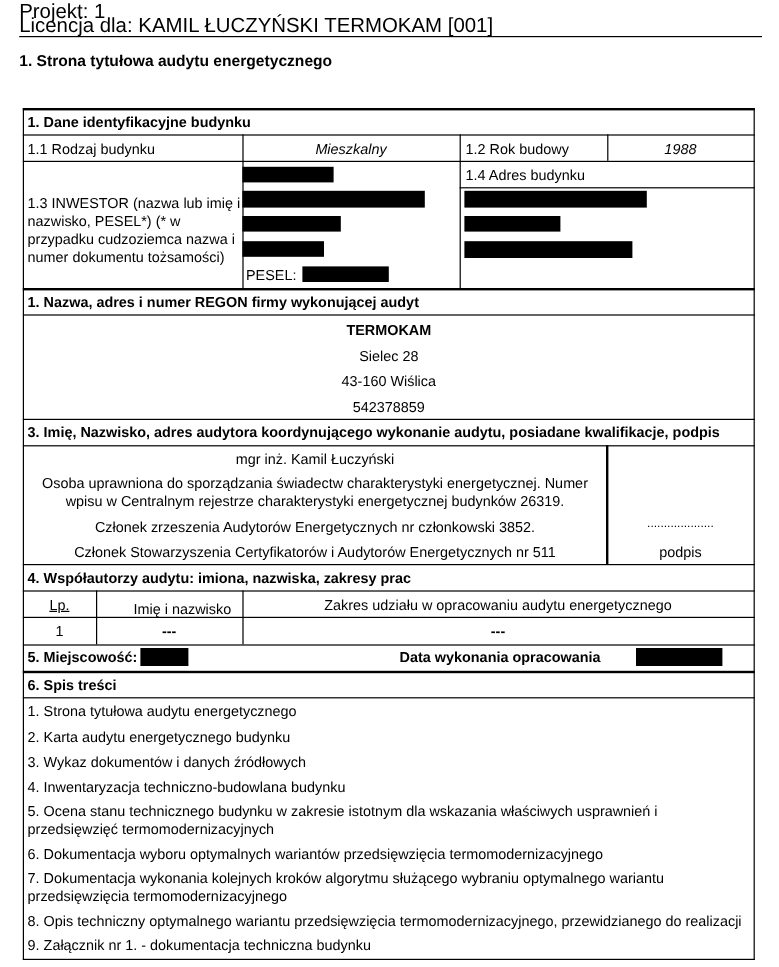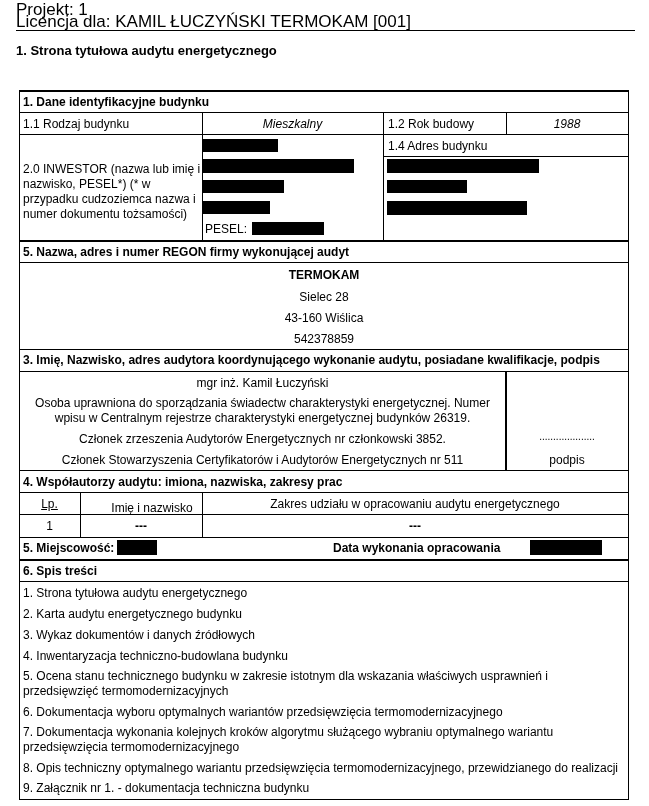--- a/index.html
+++ b/index.html
@@ -42,37 +42,37 @@
 
   <div class="cell" style="left:23px; top:117px;">1.1 Rodzaj budynku</div>
   <div class="vline" style="left:202px; top:112px; height:128px;"></div>
   <div class="cell i c" style="left:202px; top:117px; width:181px;">Mieszkalny</div>
   <div class="vline" style="left:383px; top:112px; height:128px;"></div>
   <div class="cell" style="left:388px; top:117px;">1.2 Rok budowy</div>
   <div class="vline" style="left:506px; top:112px; height:22px;"></div>
   <div class="cell i c" style="left:506px; top:117px; width:122px;">1988</div>
   <div class="hline" style="left:19px; top:134px; width:610px;"></div>
 
-  <div class="cell" style="left:23px; top:162px; width:178px; line-height:15px;">2.0 INWESTOR (nazwa lub imię i nazwisko, PESEL*) (* w przypadku cudzoziemca nazwa i numer dokumentu tożsamości)</div>
+  <div class="cell" style="left:23px; top:162px; width:178px; line-height:15px;">1.3 INWESTOR (nazwa lub imię i nazwisko, PESEL*) (* w przypadku cudzoziemca nazwa i numer dokumentu tożsamości)</div>
   <div class="redact" style="left:202px; top:139px; width:76px; height:13px;"></div>
   <div class="redact" style="left:202px; top:159px; width:152px; height:14px;"></div>
   <div class="redact" style="left:202px; top:180px; width:82px; height:13px;"></div>
   <div class="redact" style="left:202px; top:201px; width:68px; height:13px;"></div>
   <div class="cell" style="left:205px; top:222px;">PESEL:</div>
   <div class="redact" style="left:252px; top:222px; width:72px; height:13px;"></div>
 
   <div class="cell" style="left:388px; top:139px;">1.4 Adres budynku</div>
   <div class="hline" style="left:383px; top:156px; width:246px;"></div>
   <div class="redact" style="left:387px; top:159px; width:152px; height:14px;"></div>
   <div class="redact" style="left:387px; top:180px; width:80px; height:13px;"></div>
   <div class="redact" style="left:387px; top:201px; width:140px; height:14px;"></div>
 
   <div class="hline2" style="left:19px; top:240px; width:610px;"></div>
 
-  <div class="cell b" style="left:23px; top:245px;">5. Nazwa, adres i numer REGON firmy wykonującej audyt</div>
+  <div class="cell b" style="left:23px; top:245px;">1. Nazwa, adres i numer REGON firmy wykonującej audyt</div>
   <div class="hline" style="left:19px; top:262px; width:610px;"></div>
   <div class="cell b c" style="left:19px; top:268px; width:610px;">TERMOKAM</div>
   <div class="cell c" style="left:19px; top:290px; width:610px;">Sielec 28</div>
   <div class="cell c" style="left:19px; top:311px; width:610px;">43-160 Wiślica</div>
   <div class="cell c" style="left:19px; top:332px; width:610px;">542378859</div>
   <div class="hline" style="left:19px; top:349px; width:610px;"></div>
 
   <div class="cell b" style="left:23px; top:353px;">3. Imię, Nazwisko, adres audytora koordynującego wykonanie audytu, posiadane kwalifikacje, podpis</div>
   <div class="hline" style="left:19px; top:371px; width:610px;"></div>
   <div class="cell c" style="left:19px; top:376px; width:487px;">mgr inż. Kamil Łuczyński</div>

